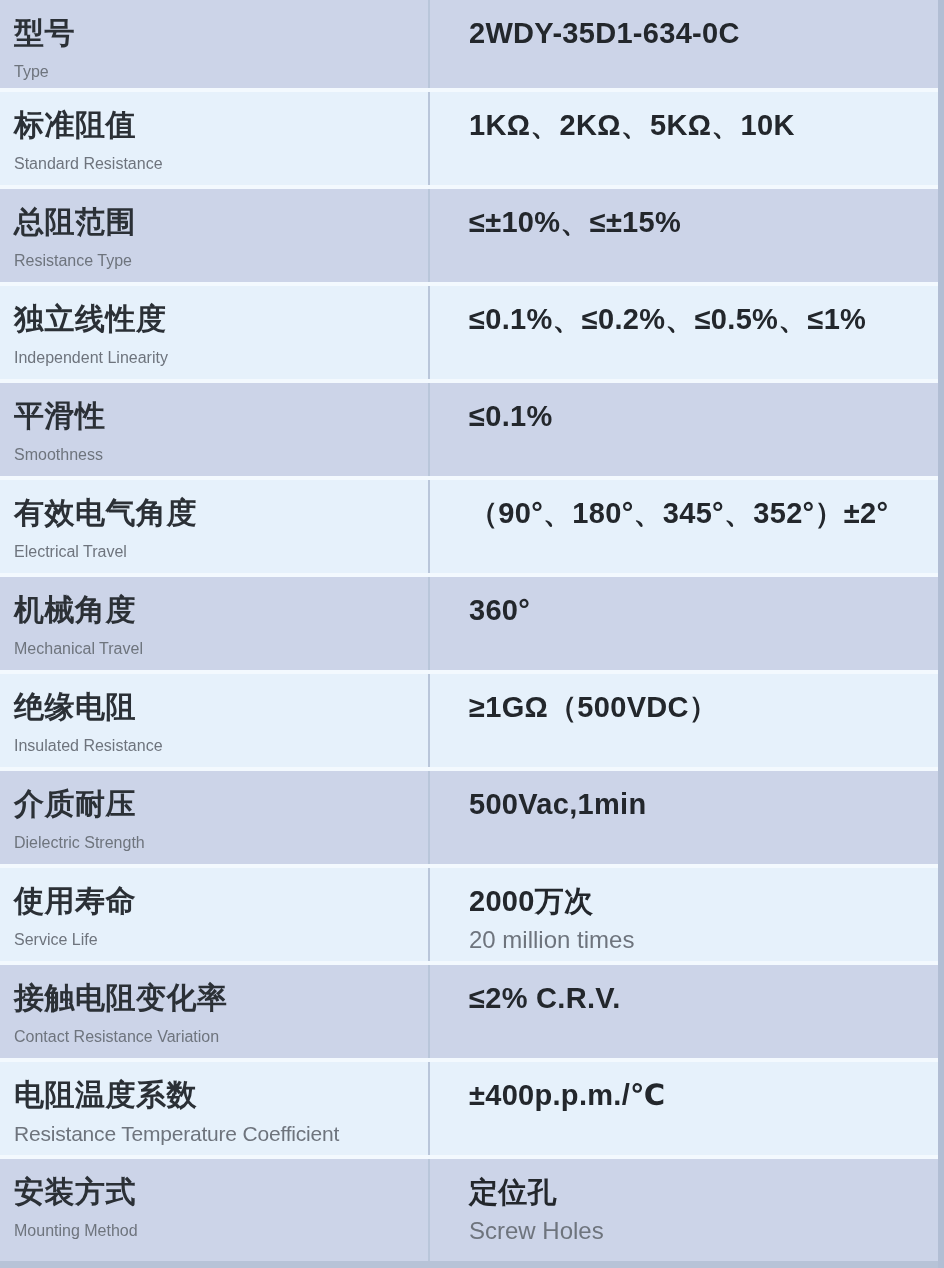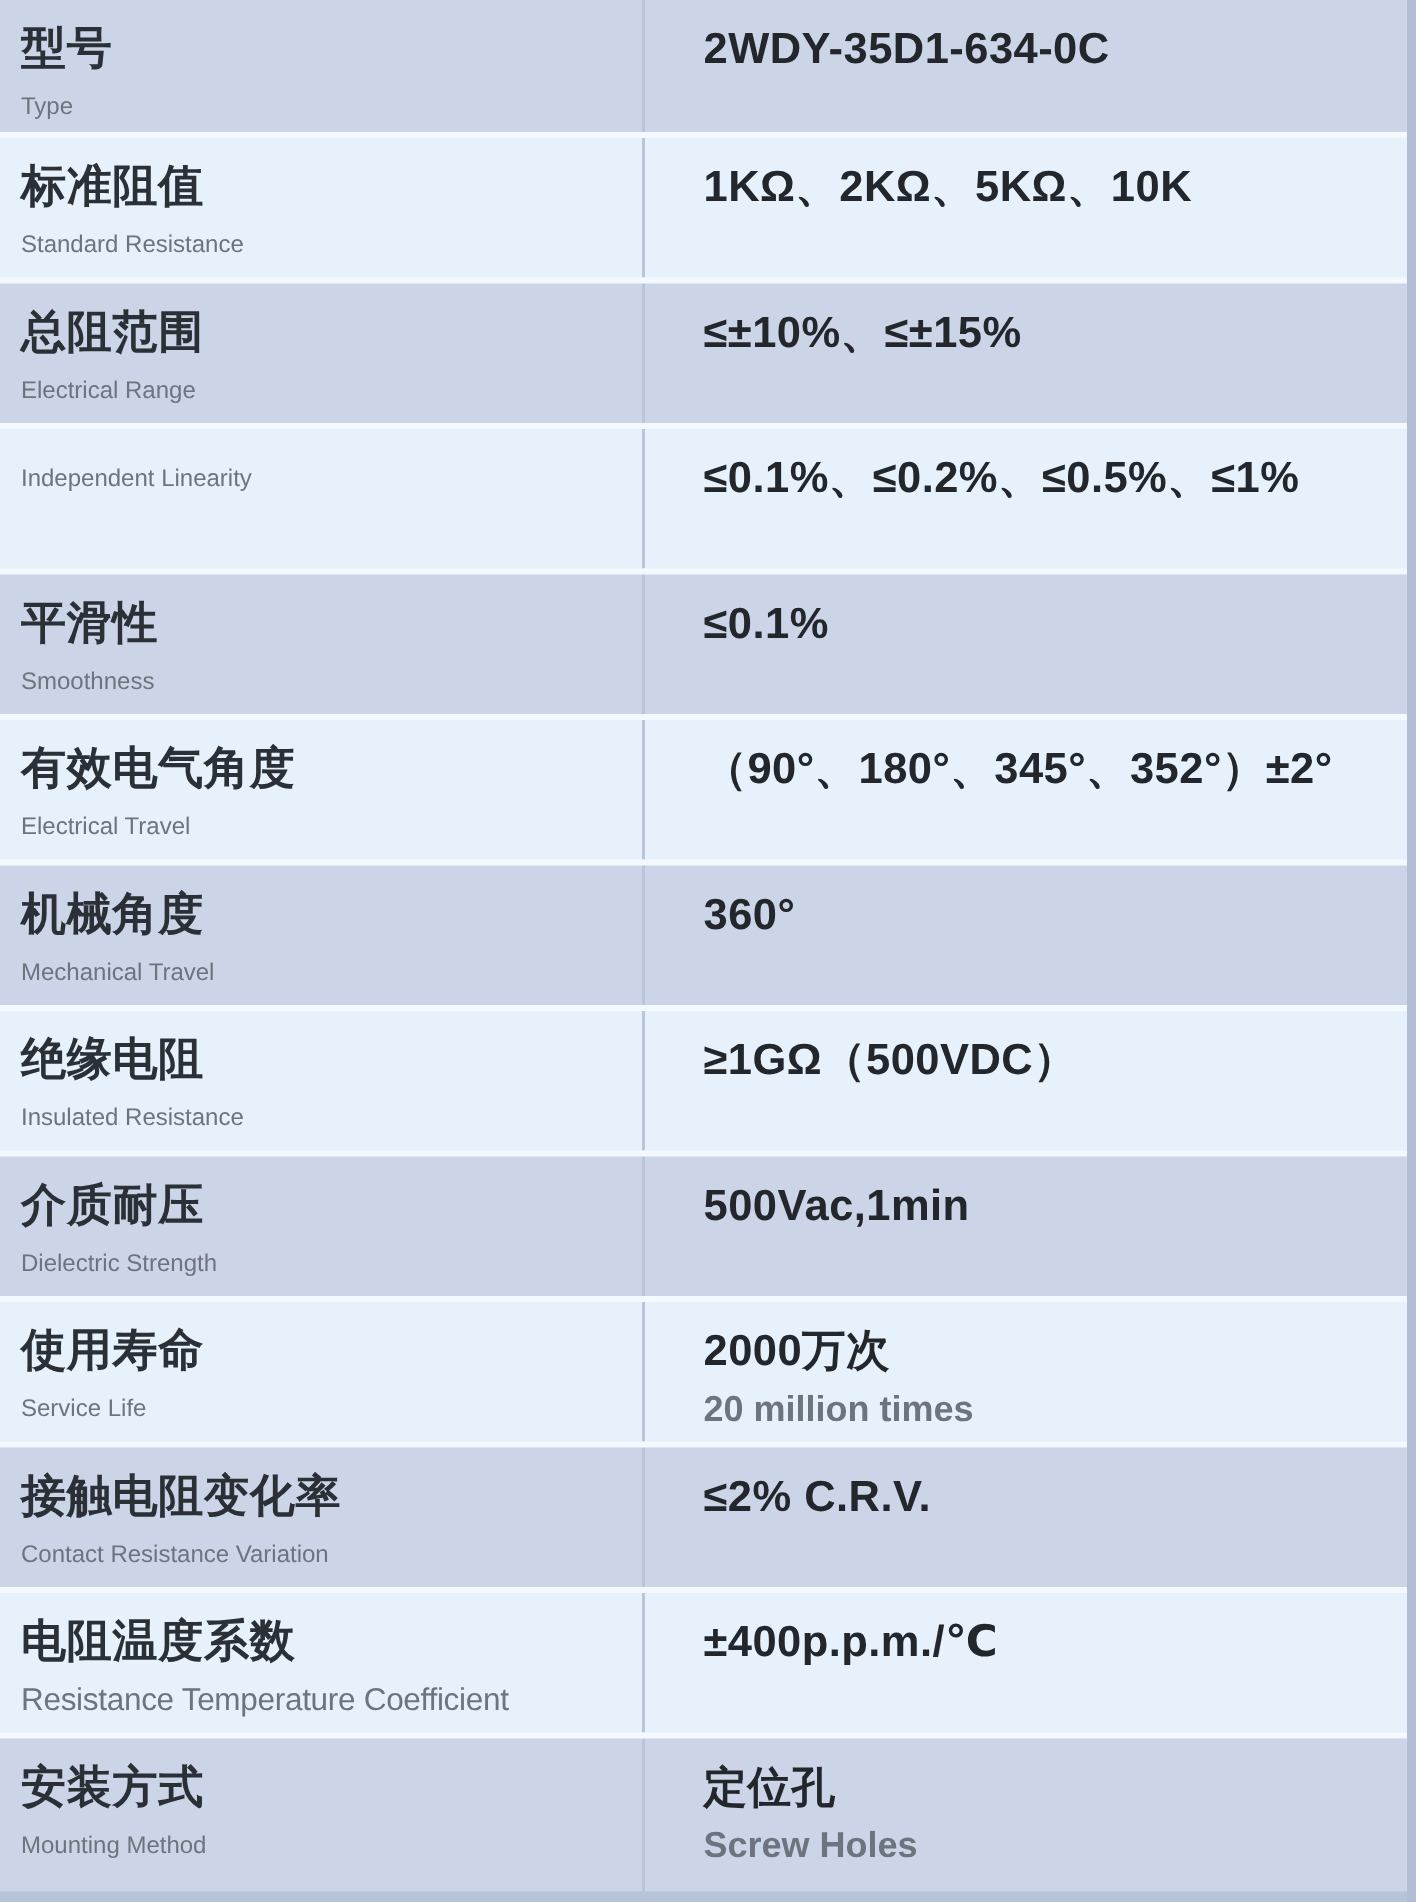--- a/index.html
+++ b/index.html
@@ -78,21 +78,21 @@
     color: #23272c;
     font-weight: 600;
     letter-spacing: 0.3px;
     white-space: nowrap;
   }
   .val-sub {
     font-size: 24px;
     line-height: 30px;
     margin-top: 5px;
     color: #6e747d;
-    font-weight: 700;
+    font-weight: 400;
     white-space: nowrap;
   }
   .right-strip {
     position: absolute;
     top: 0;
     right: 0;
     width: 6px;
     height: 1268px;
     background: #b2bed4;
   }
@@ -129,30 +129,31 @@
       </div>
       <div class="vdiv"></div>
       <div class="cell-value">
         <div class="val">1KΩ、2KΩ、5KΩ、10K</div>
       </div>
     </div>
 
     <div class="row dark">
       <div class="cell-label">
         <div class="zh">总阻范围</div>
-        <div class="en">Electrical Range</div>
+        <div class="en">Resistance Type</div>
       </div>
       <div class="vdiv"></div>
       <div class="cell-value">
         <div class="val">≤±10%、≤±15%</div>
       </div>
     </div>
 
     <div class="row light">
       <div class="cell-label">
+        <div class="zh">独立线性度</div>
         <div class="en">Independent Linearity</div>
       </div>
       <div class="vdiv"></div>
       <div class="cell-value">
         <div class="val">≤0.1%、≤0.2%、≤0.5%、≤1%</div>
       </div>
     </div>
 
     <div class="row dark">
       <div class="cell-label">

